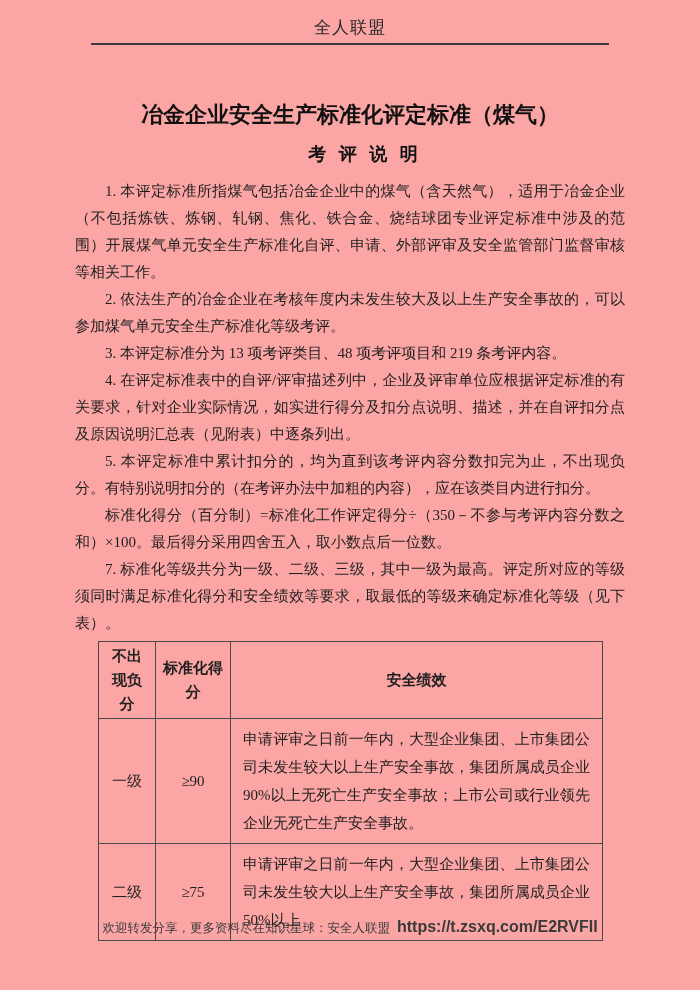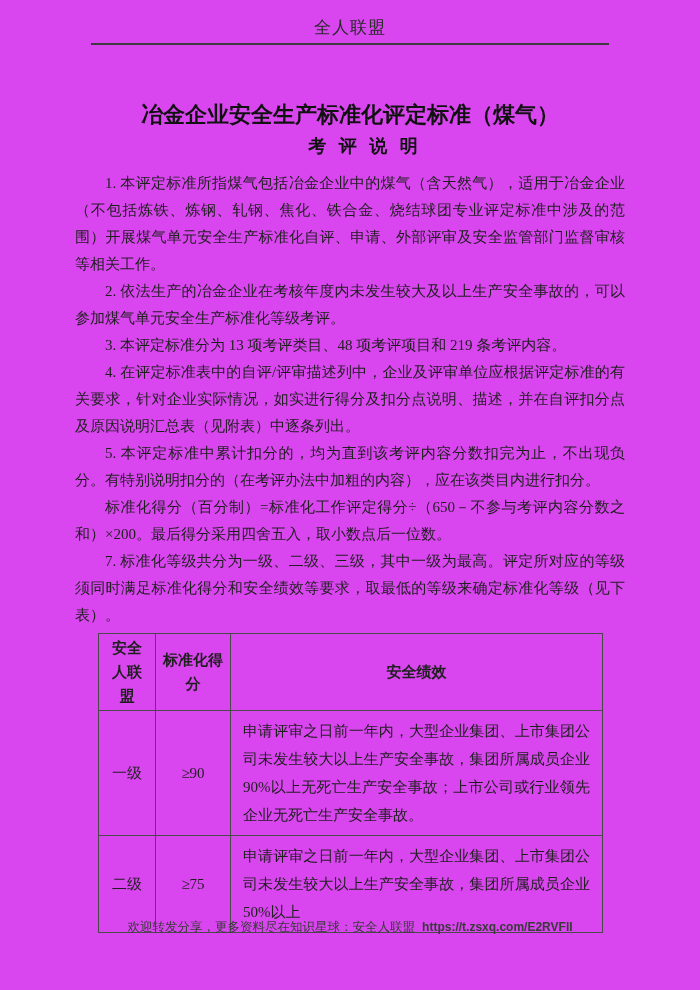--- a/index.html
+++ b/index.html
@@ -5,21 +5,21 @@
   * { margin: 0; padding: 0; box-sizing: border-box; }
   html, body { width: 700px; background: #ffffff; }
   body {
     font-family: "Liberation Serif", "DejaVu Serif", serif;
     color: #1f1f1f;
   }
   .page {
     position: relative;
     width: 700px;
     height: 990px;
-    background: #d946ef;
+    background: #fca5a5;
     overflow: hidden;
   }
   .page-header {
     padding-top: 16px;
     text-align: center;
   }
   .site-name {
     font-size: 17px;
     line-height: 24px;
     letter-spacing: 1px;
@@ -32,21 +32,21 @@
   }
   .doc-title {
     margin-top: 55px;
     text-align: center;
     font-size: 22px;
     font-weight: bold;
     line-height: 30px;
     color: #111111;
   }
   .doc-subtitle {
-    margin-top: 4px;
+    margin-top: 12px;
     text-align: center;
     font-size: 18px;
     font-weight: bold;
     letter-spacing: 4px;
     line-height: 25px;
     color: #111111;
     padding-left: 30px;
   }
   .doc-body {
     margin: 11px 75px 0 75px;
@@ -102,21 +102,21 @@
     top: 918px;
     width: 700px;
     text-align: center;
     font-size: 12.5px;
     color: #3a3a3a;
     line-height: 18px;
   }
   .page-footer .footer-url {
     font-family: "Liberation Sans", "DejaVu Sans", sans-serif;
     font-weight: bold;
-    font-size: 12px;
+    font-size: 16px;
     margin-left: 4px;
   }
 </style>
 </head>
 <body>
 
 <div class="page">
 
   <div class="page-header">
     <div class="site-name">全人联盟</div>
@@ -125,33 +125,33 @@
 
   <h1 class="doc-title">冶金企业安全生产标准化评定标准（煤气）</h1>
   <h2 class="doc-subtitle">考 评 说 明</h2>
 
   <div class="doc-body">
     <p>1. 本评定标准所指煤气包括冶金企业中的煤气（含天然气），适用于冶金企业（不包括炼铁、炼钢、轧钢、焦化、铁合金、烧结球团专业评定标准中涉及的范围）开展煤气单元安全生产标准化自评、申请、外部评审及安全监管部门监督审核等相关工作。</p>
     <p>2. 依法生产的冶金企业在考核年度内未发生较大及以上生产安全事故的，可以参加煤气单元安全生产标准化等级考评。</p>
     <p>3. 本评定标准分为 13 项考评类目、48 项考评项目和 219 条考评内容。</p>
     <p>4. 在评定标准表中的自评/评审描述列中，企业及评审单位应根据评定标准的有关要求，针对企业实际情况，如实进行得分及扣分点说明、描述，并在自评扣分点及原因说明汇总表（见附表）中逐条列出。</p>
     <p>5. 本评定标准中累计扣分的，均为直到该考评内容分数扣完为止，不出现负分。有特别说明扣分的（在考评办法中加粗的内容），应在该类目内进行扣分。</p>
-    <p>标准化得分（百分制）=标准化工作评定得分÷（650－不参与考评内容分数之和）×200。最后得分采用四舍五入，取小数点后一位数。</p>
+    <p>标准化得分（百分制）=标准化工作评定得分÷（350－不参与考评内容分数之和）×100。最后得分采用四舍五入，取小数点后一位数。</p>
     <p>7. 标准化等级共分为一级、二级、三级，其中一级为最高。评定所对应的等级须同时满足标准化得分和安全绩效等要求，取最低的等级来确定标准化等级（见下表）。</p>
   </div>
 
   <table class="grade-table">
     <colgroup>
       <col class="c1">
         <col class="c2">
         <col class="c3">
     </colgroup>
     <thead>
       <tr>
-        <th>安全人联盟</th>
+        <th>不出现负分</th>
         <th>标准化得分</th>
         <th>安全绩效</th>
       </tr>
     </thead>
     <tbody>
       <tr class="grade-row-1">
         <td class="grade-cell">一级</td>
         <td class="score-cell">≥90</td>
         <td class="perf-cell">申请评审之日前一年内，大型企业集团、上市集团公司未发生较大以上生产安全事故，集团所属成员企业 90%以上无死亡生产安全事故；上市公司或行业领先企业无死亡生产安全事故。</td>
       </tr>

